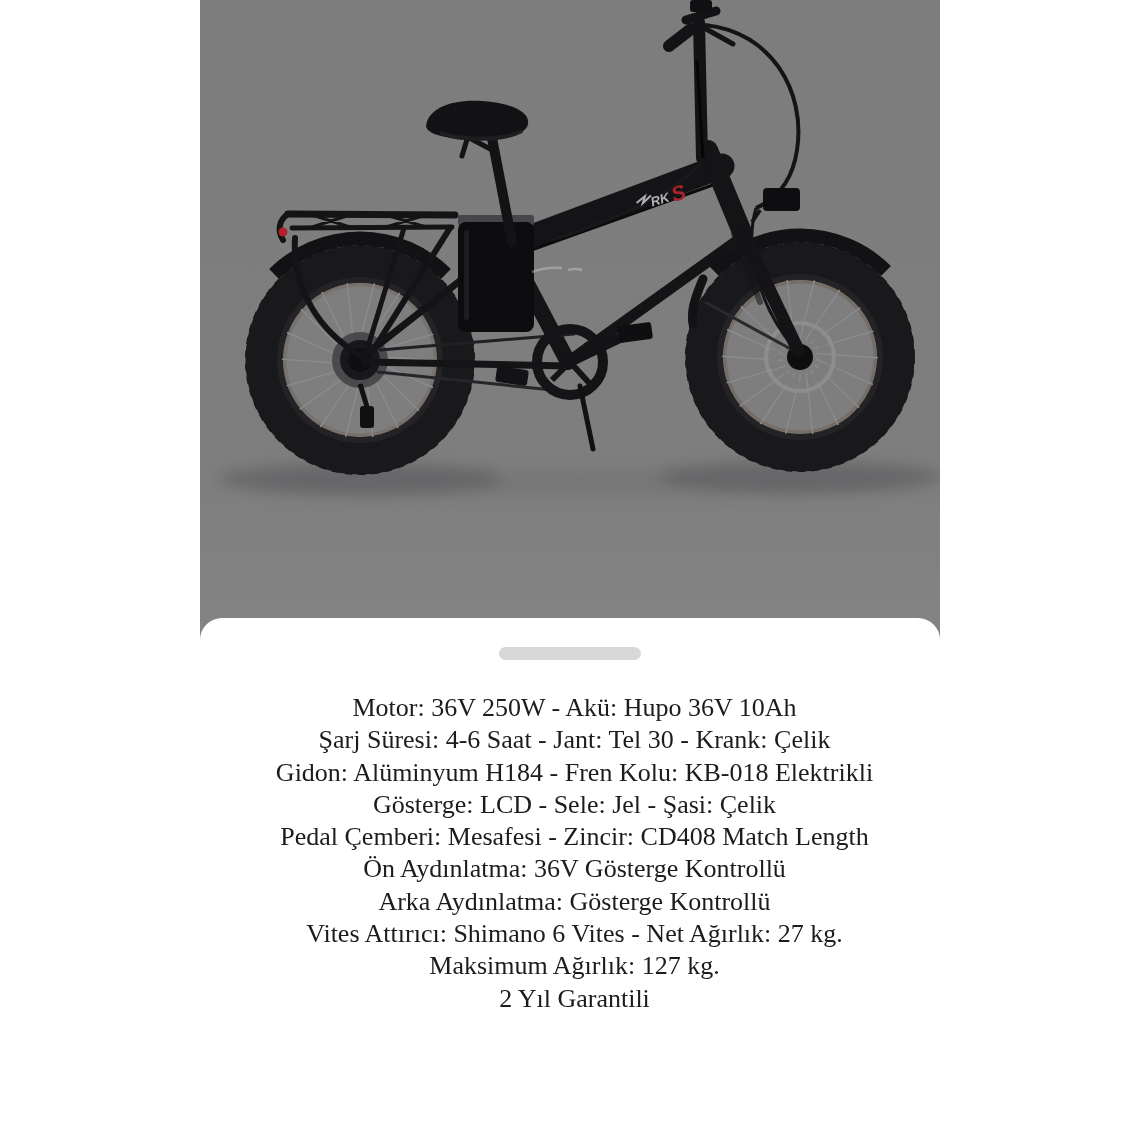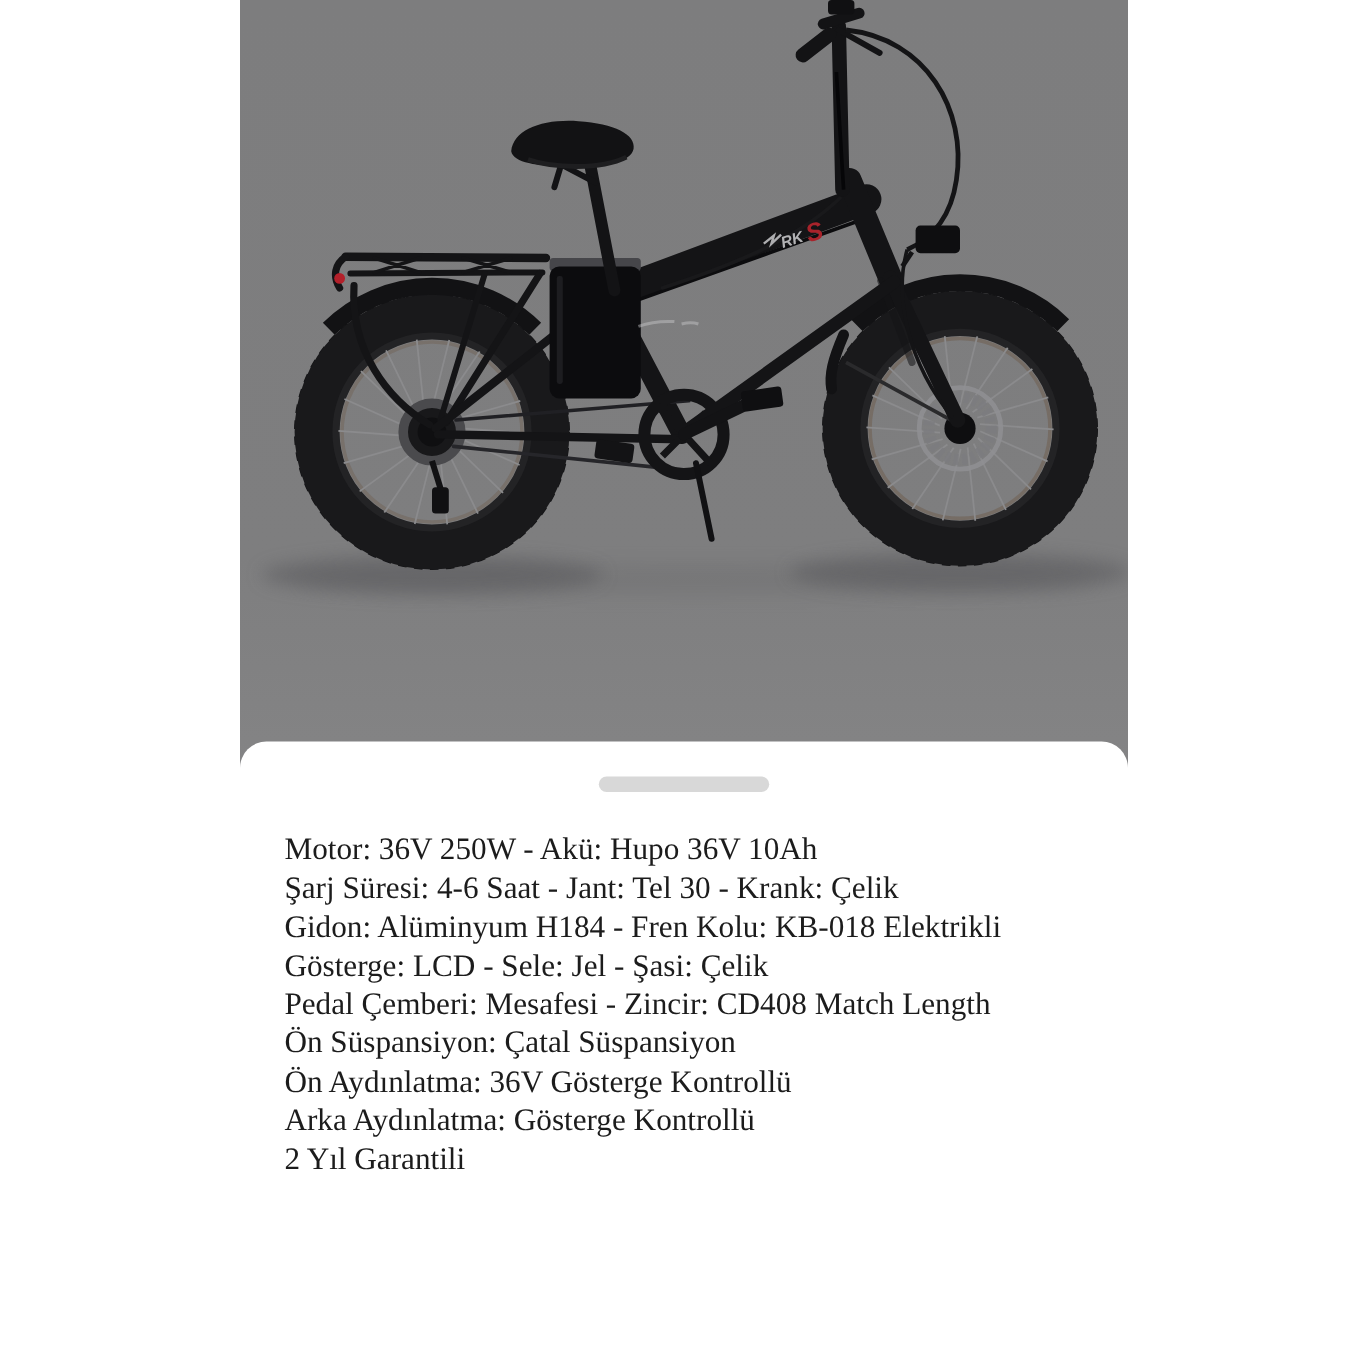--- a/index.html
+++ b/index.html
@@ -18,20 +18,21 @@
     overflow: hidden;
   }
   .photo svg { display: block; }
 
   .sheet {
     position: absolute; left: 200px; top: 618px;
     width: 740px; height: 522px;
     background: #ffffff;
     border-radius: 22px 22px 0 0;
     box-sizing: border-box;
+    text-align: center;
   }
   .drag-handle {
     width: 142px; height: 13px;
     margin: 29px auto 0 auto;
     border-radius: 7px;
     background: #d8d8d8;
   }
   .specs {
     margin: 32px 28px 0 37px;
     font-size: 26px;
@@ -200,20 +201,21 @@
   </div>
 
   <div class="sheet">
     <div class="drag-handle"></div>
     <div class="specs">
       <div class="spec-line">Motor: 36V 250W - Akü: Hupo 36V 10Ah</div>
       <div class="spec-line">Şarj Süresi: 4-6 Saat - Jant: Tel 30 - Krank: Çelik</div>
       <div class="spec-line">Gidon: Alüminyum H184 - Fren Kolu: KB-018 Elektrikli</div>
       <div class="spec-line">Gösterge: LCD - Sele: Jel - Şasi: Çelik</div>
       <div class="spec-line">Pedal Çemberi: Mesafesi - Zincir: CD408 Match Length</div>
-      <div class="spec-line">Ön Süspansiyon: Çatal Süspansiyon</div>
       <div class="spec-line">Ön Aydınlatma: 36V Gösterge Kontrollü</div>
       <div class="spec-line">Arka Aydınlatma: Gösterge Kontrollü</div>
+      <div class="spec-line">Vites Attırıcı: Shimano 6 Vites - Net Ağırlık: 27 kg.</div>
+      <div class="spec-line">Maksimum Ağırlık: 127 kg.</div>
       <div class="spec-line">2 Yıl Garantili</div>
     </div>
   </div>
 
 </div>
 
 </body></html>

